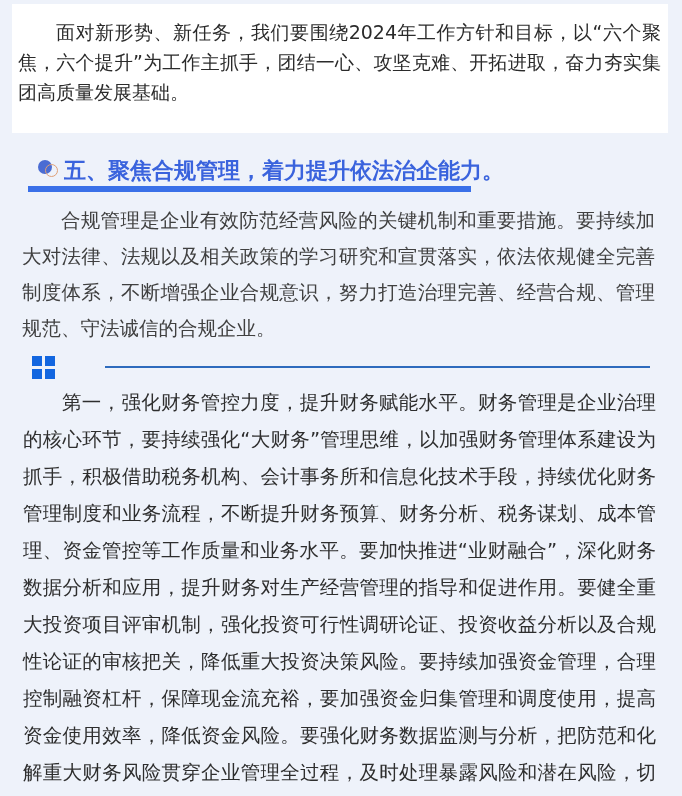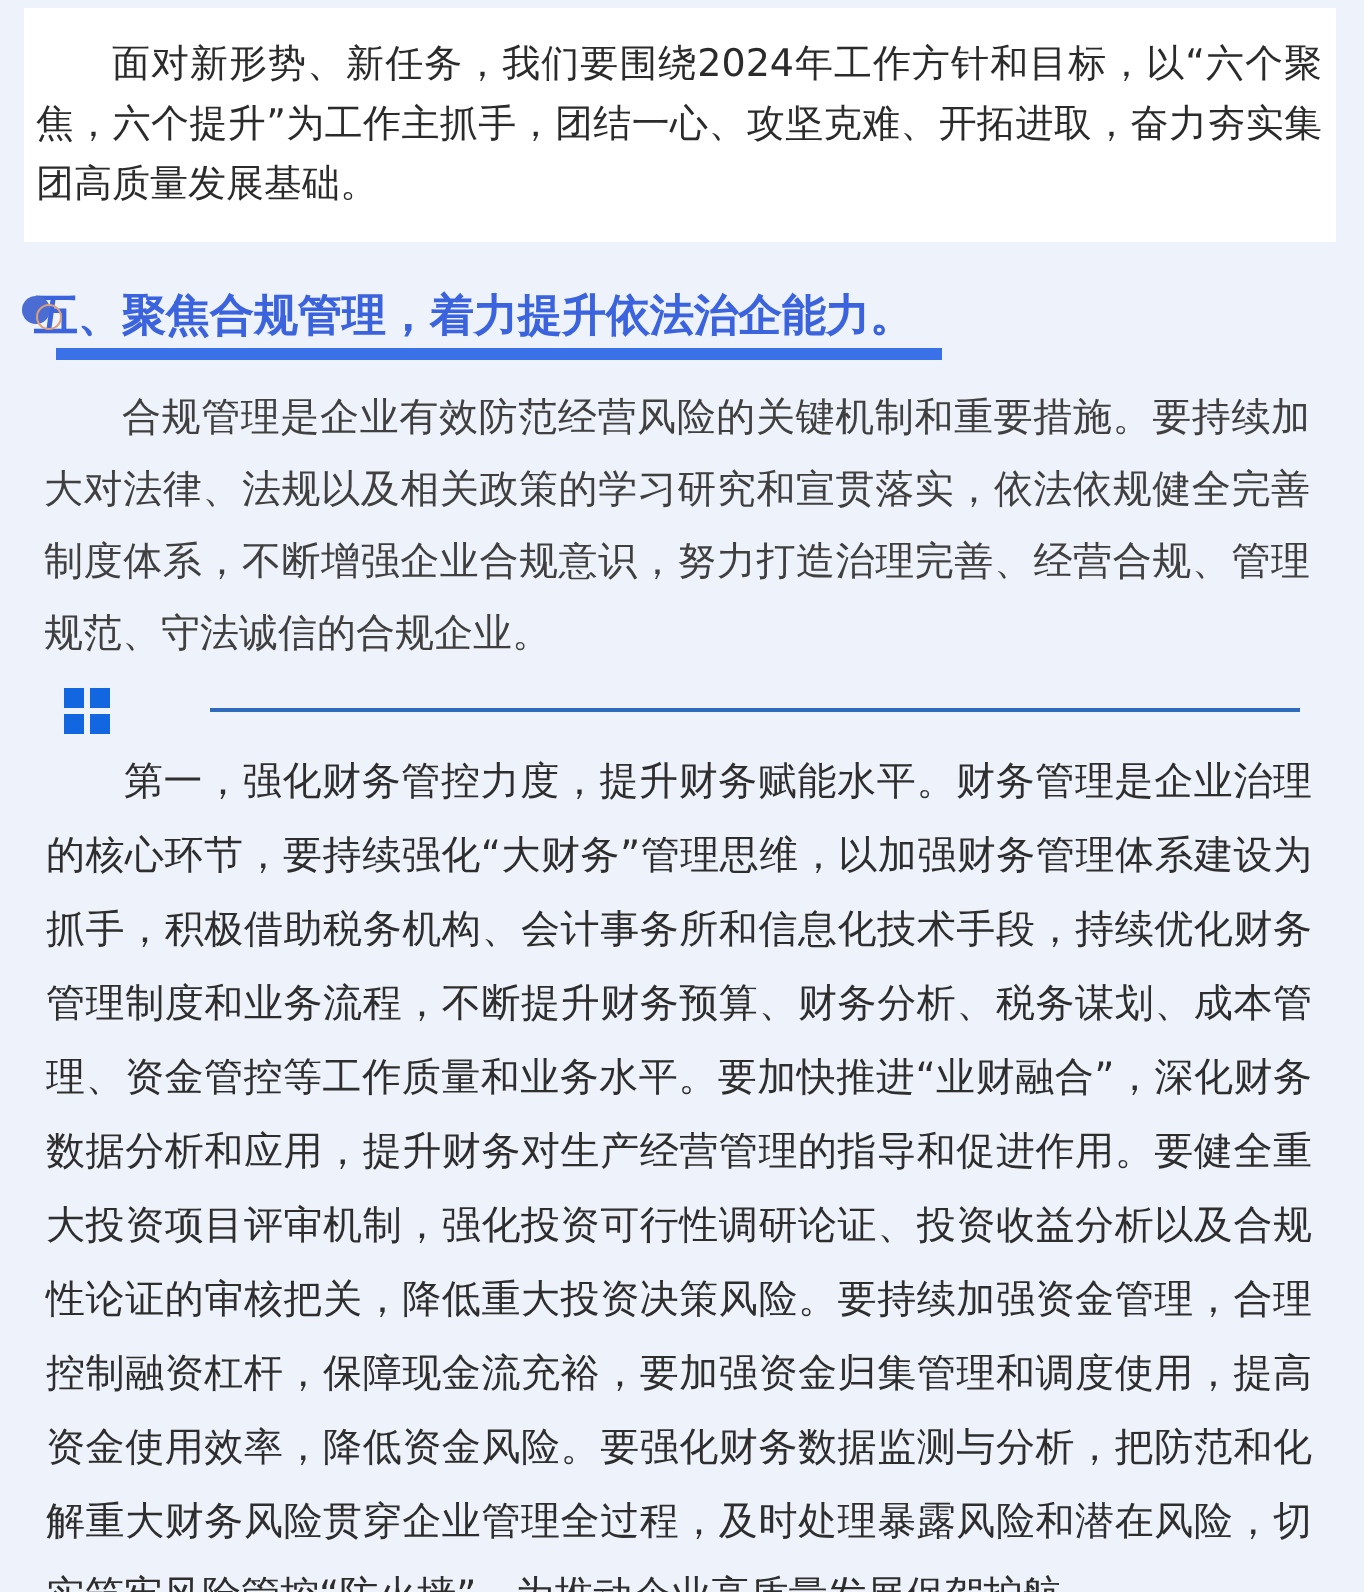--- a/index.html
+++ b/index.html
@@ -7,36 +7,37 @@
     width: 682px;
     height: 796px;
     background: #eef2fa;
     font-family: "DejaVu Sans", "Liberation Sans", sans-serif;
     color: #2e2e2e;
     overflow: hidden;
   }
   .card {
     margin: 4px 14px 0 12px;
     background: #ffffff;
-    padding: 13px 7px 14px 6px;
+    padding: 13px 7px 26px 6px;
     box-sizing: border-box;
   }
   .card p {
     margin: 0;
     font-size: 19px;
     line-height: 30px;
     text-indent: 2em;
     text-align: justify;
     color: #2b2b2b;
   }
   .section-head {
     position: relative;
     margin-top: 25px;
-    padding-left: 17px;
+    padding-left: 37px;
     height: 26px;
+    margin-left: 27px;
   }
   .bullet-target {
     position: absolute;
     left: 11px;
     top: 2px;
     width: 26px;
     height: 22px;
   }
   .bullet-target .dot {
     position: absolute;

